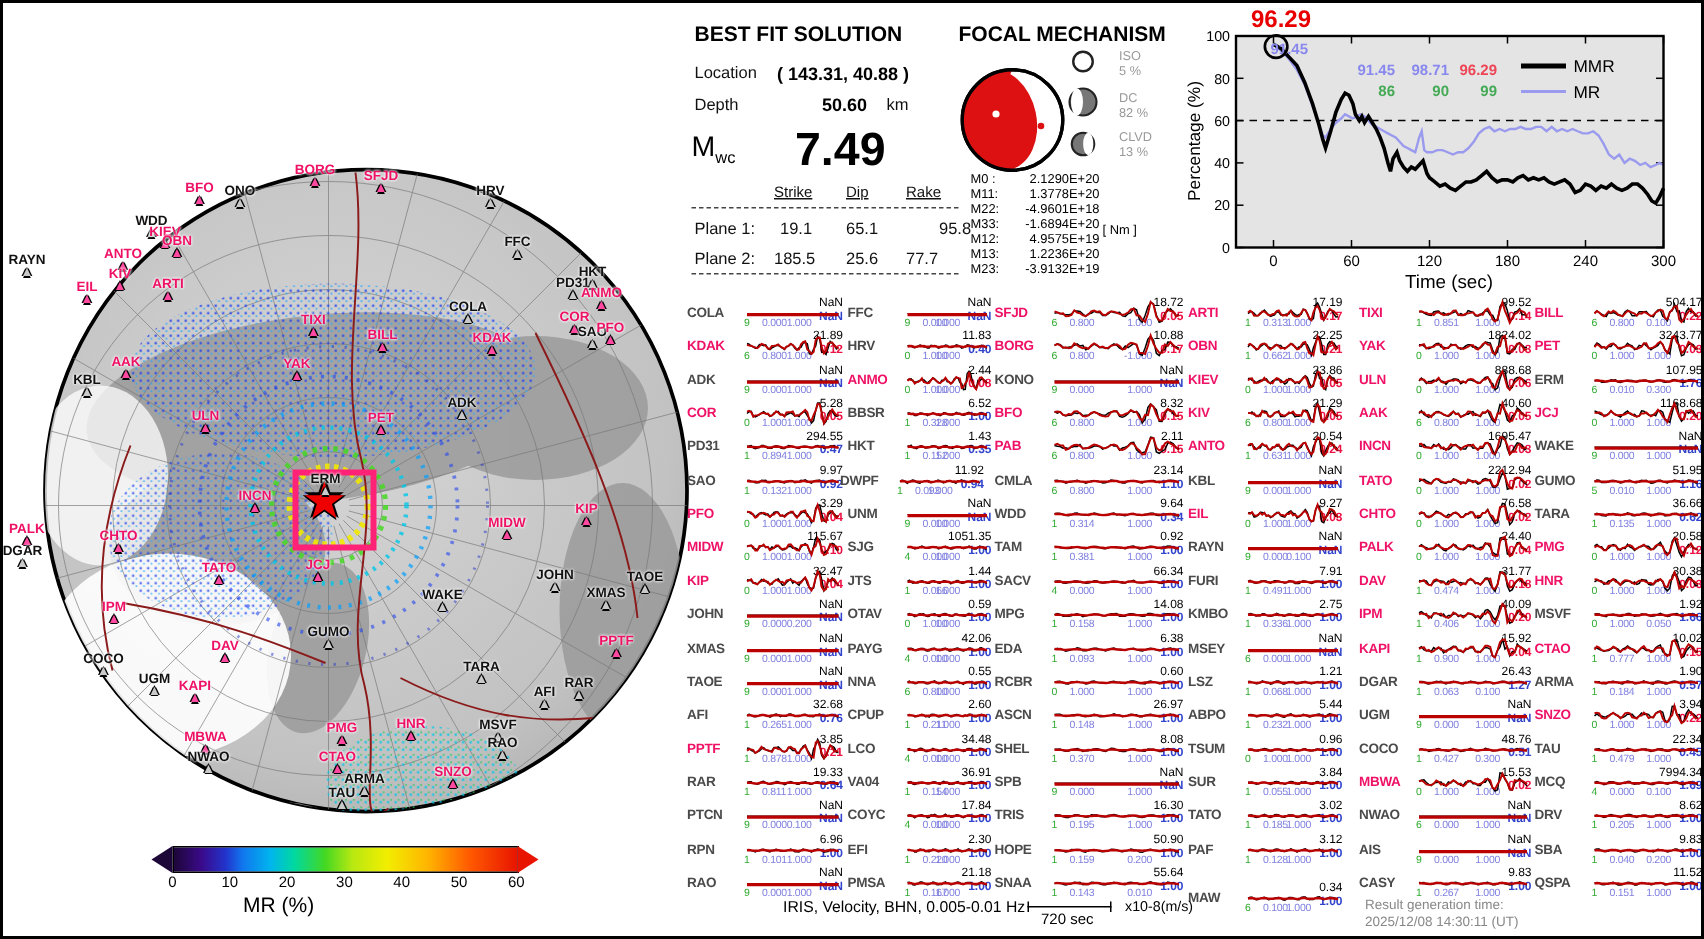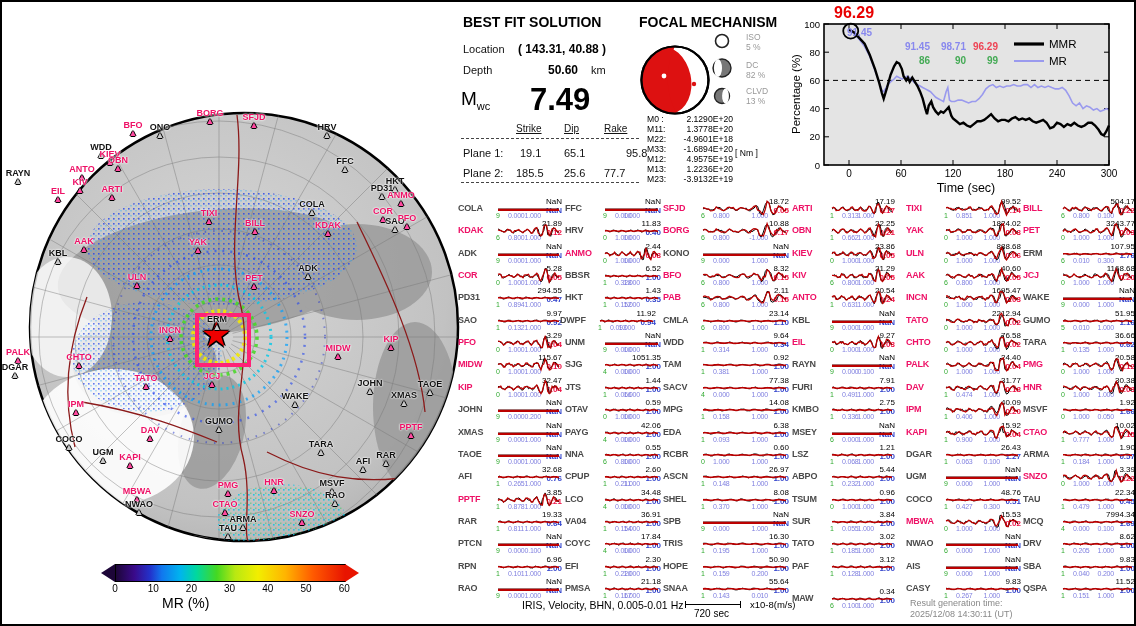--- a/index.html
+++ b/index.html
@@ -1081,21 +1081,21 @@
         <div class="wpar pg" style="left: 38px;">1</div>
         <div class="wpar pb" style="left: 50px;">0.381</div>
         <div class="wpar pb" style="right: 22px;">1.000</div>
         <svg class="trace" width="83" height="16" style="left: 40px;">
           <path d="M0.0,7.3 L1.9,7.5 L3.8,8.2 L5.7,8.4 L7.5,8.6 L9.4,8.7 L11.3,8.4 L13.2,7.8 L15.1,7.4 L17.0,7.8 L18.9,8.6 L20.8,8.8 L22.6,8.1 L24.5,7.5 L26.4,7.2 L28.3,7.2 L30.2,8.0 L32.1,8.7 L34.0,8.9 L35.8,7.9 L37.7,7.8 L39.6,7.4 L41.5,7.6 L43.4,8.2 L45.3,8.4 L47.2,8.8 L49.0,7.8 L50.9,7.3 L52.8,7.0 L54.7,8.1 L56.6,9.0 L58.5,8.7 L60.4,8.6 L62.3,7.4 L64.1,7.2 L66.0,7.5 L67.9,8.4 L69.8,8.6 L71.7,8.8 L73.6,7.6 L75.5,7.0 L77.3,7.1 L79.2,7.6 L81.1,8.8 L83.0,8.7 " stroke="#000" stroke-width="0.9" fill="none"></path>
           <path d="M0.0,7.7 L1.9,7.7 L3.8,7.8 L5.7,8.2 L7.5,8.3 L9.4,8.2 L11.3,7.8 L13.2,7.9 L15.1,7.6 L17.0,8.0 L18.9,8.1 L20.8,8.3 L22.6,8.1 L24.5,7.7 L26.4,7.7 L28.3,7.8 L30.2,8.1 L32.1,8.2 L34.0,8.4 L35.8,8.2 L37.7,7.8 L39.6,7.8 L41.5,8.0 L43.4,8.0 L45.3,8.2 L47.2,8.3 L49.0,8.0 L50.9,7.7 L52.8,7.8 L54.7,7.9 L56.6,8.2 L58.5,8.3 L60.4,8.1 L62.3,7.8 L64.1,7.7 L66.0,7.6 L67.9,8.0 L69.8,8.2 L71.7,8.2 L73.6,8.2 L75.5,7.9 L77.3,7.7 L79.2,8.0 L81.1,8.3 L83.0,8.3 " stroke="#bb0000" stroke-width="1.6" fill="none"></path>
         </svg>
       </div>
       <div class="wrow" style="left: 661px; top: 375.8px; width: 127px;">
         <div class="wcode">SACV</div>
-        <div class="wamp">77.38</div>
+        <div class="wamp">66.34</div>
         <div class="wfit b">1.00</div>
         <div class="wpar pg" style="left: 38px;">4</div>
         <div class="wpar pb" style="left: 50px;">0.000</div>
         <div class="wpar pb" style="right: 22px;">1.000</div>
         <svg class="trace" width="83" height="16" style="left: 40px;">
           <path d="M0.0,7.6 L1.9,7.3 L3.8,7.5 L5.7,8.7 L7.5,8.8 L9.4,8.4 L11.3,8.4 L13.2,7.3 L15.1,7.3 L17.0,7.9 L18.9,8.1 L20.8,8.9 L22.6,8.8 L24.5,8.2 L26.4,7.2 L28.3,7.3 L30.2,8.3 L32.1,8.7 L34.0,8.6 L35.8,7.9 L37.7,7.8 L39.6,7.3 L41.5,8.0 L43.4,8.3 L45.3,8.7 L47.2,8.7 L49.0,7.6 L50.9,7.5 L52.8,6.9 L54.7,8.4 L56.6,8.4 L58.5,8.6 L60.4,8.2 L62.3,7.8 L64.1,7.4 L66.0,7.6 L67.9,8.0 L69.8,8.8 L71.7,9.0 L73.6,8.0 L75.5,7.1 L77.3,7.4 L79.2,7.9 L81.1,8.1 L83.0,8.9 " stroke="#000" stroke-width="0.9" fill="none"></path>
           <path d="M0.0,7.9 L1.9,7.8 L3.8,7.7 L5.7,8.2 L7.5,8.2 L9.4,8.1 L11.3,7.9 L13.2,7.7 L15.1,7.8 L17.0,7.8 L18.9,8.3 L20.8,8.2 L22.6,8.0 L24.5,7.9 L26.4,7.8 L28.3,7.7 L30.2,8.2 L32.1,8.3 L34.0,8.2 L35.8,8.2 L37.7,7.8 L39.6,7.8 L41.5,7.7 L43.4,8.1 L45.3,8.2 L47.2,8.4 L49.0,7.8 L50.9,7.7 L52.8,7.7 L54.7,8.1 L56.6,8.3 L58.5,8.3 L60.4,8.2 L62.3,7.9 L64.1,7.8 L66.0,7.9 L67.9,7.9 L69.8,8.3 L71.7,8.2 L73.6,8.0 L75.5,7.8 L77.3,7.7 L79.2,7.9 L81.1,8.2 L83.0,8.3 " stroke="#bb0000" stroke-width="1.6" fill="none"></path>
         </svg>
       </div>
       <div class="wrow" style="left: 661px; top: 398.15px; width: 127px;">
@@ -1777,21 +1777,21 @@
         <div class="wpar pg" style="left: 38px;">1</div>
         <div class="wpar pb" style="left: 50px;">0.184</div>
         <div class="wpar pb" style="right: 22px;">1.000</div>
         <svg class="trace" width="69" height="16" style="left: 40px;">
           <path d="M0.0,7.5 L1.6,7.5 L3.1,7.5 L4.7,8.7 L6.3,8.7 L7.8,8.9 L9.4,7.7 L11.0,7.4 L12.5,7.1 L14.1,7.9 L15.7,7.9 L17.3,8.7 L18.8,9.0 L20.4,7.6 L22.0,7.0 L23.5,7.2 L25.1,7.7 L26.7,8.9 L28.2,8.7 L29.8,8.1 L31.4,7.7 L32.9,6.8 L34.5,7.8 L36.1,8.3 L37.6,8.7 L39.2,9.2 L40.8,7.3 L42.3,6.9 L43.9,7.3 L45.5,7.7 L47.0,9.0 L48.6,8.9 L50.2,7.9 L51.8,7.3 L53.3,6.9 L54.9,7.4 L56.5,8.3 L58.0,8.9 L59.6,8.3 L61.2,7.7 L62.7,7.2 L64.3,7.1 L65.9,7.4 L67.4,8.4 L69.0,8.8 " stroke="#000" stroke-width="0.9" fill="none"></path>
           <path d="M0.0,7.7 L1.6,7.8 L3.1,8.1 L4.7,8.3 L6.3,8.2 L7.8,8.3 L9.4,7.9 L11.0,7.8 L12.5,7.7 L14.1,7.8 L15.7,8.0 L17.3,8.2 L18.8,8.0 L20.4,7.8 L22.0,7.7 L23.5,7.9 L25.1,7.8 L26.7,8.3 L28.2,8.3 L29.8,8.2 L31.4,7.8 L32.9,7.7 L34.5,7.8 L36.1,8.1 L37.6,8.3 L39.2,8.2 L40.8,8.1 L42.3,7.8 L43.9,7.9 L45.5,8.2 L47.0,8.2 L48.6,8.4 L50.2,8.1 L51.8,7.9 L53.3,7.6 L54.9,7.7 L56.5,8.2 L58.0,8.4 L59.6,8.2 L61.2,7.9 L62.7,7.7 L64.3,7.8 L65.9,7.8 L67.4,8.1 L69.0,8.2 " stroke="#bb0000" stroke-width="1.6" fill="none"></path>
         </svg>
       </div>
       <div class="wrow" style="left: 1021px; top: 465.2px; width: 113px;">
         <div class="wcode pk">SNZO</div>
-        <div class="wamp">3.39</div>
+        <div class="wamp">3.94</div>
         <div class="wfit r">0.22</div>
         <div class="wpar pg" style="left: 38px;">0</div>
         <div class="wpar pb" style="left: 50px;">1.000</div>
         <div class="wpar pb" style="right: 22px;">1.000</div>
         <svg class="trace" width="69" height="16" style="left: 40px;">
           <path d="M0.0,8.3 L1.6,6.9 L3.1,8.2 L4.7,8.4 L6.3,9.0 L7.8,8.8 L9.4,8.0 L11.0,6.9 L12.5,6.5 L14.1,7.1 L15.7,8.5 L17.3,9.3 L18.8,9.4 L20.4,8.5 L22.0,7.1 L23.5,7.1 L25.1,7.1 L26.7,9.0 L28.2,9.6 L29.8,8.2 L31.4,6.3 L32.9,7.4 L34.5,6.8 L36.1,7.4 L37.6,9.1 L39.2,9.5 L40.8,6.7 L42.3,5.4 L43.9,5.1 L45.5,5.8 L47.0,11.3 L48.6,12.4 L50.2,10.6 L51.8,1.9 L53.3,1.7 L54.9,7.6 L56.5,7.4 L58.0,12.9 L59.6,11.8 L61.2,6.6 L62.7,4.2 L64.3,6.6 L65.9,7.0 L67.4,8.3 L69.0,9.9 " stroke="#000" stroke-width="1" fill="none"></path>
           <path d="M0.0,6.5 L1.6,6.1 L3.1,6.6 L4.7,9.4 L6.3,10.0 L7.8,9.9 L9.4,8.4 L11.0,7.2 L12.5,6.1 L14.1,7.6 L15.7,8.0 L17.3,9.9 L18.8,8.6 L20.4,6.5 L22.0,6.1 L23.5,6.5 L25.1,9.2 L26.7,9.5 L28.2,10.1 L29.8,8.2 L31.4,8.0 L32.9,6.0 L34.5,7.2 L36.1,9.7 L37.6,9.1 L39.2,9.1 L40.8,6.6 L42.3,5.9 L43.9,5.2 L45.5,9.9 L47.0,12.1 L48.6,12.4 L50.2,9.5 L51.8,7.7 L53.3,1.5 L54.9,7.1 L56.5,10.2 L58.0,13.0 L59.6,12.0 L61.2,9.9 L62.7,6.2 L64.3,5.6 L65.9,7.9 L67.4,10.0 L69.0,9.7 " stroke="#bb0000" stroke-width="1.3" fill="none"></path>
         </svg>
       </div>
       <div class="wrow" style="left: 1021px; top: 487.55px; width: 113px;">

